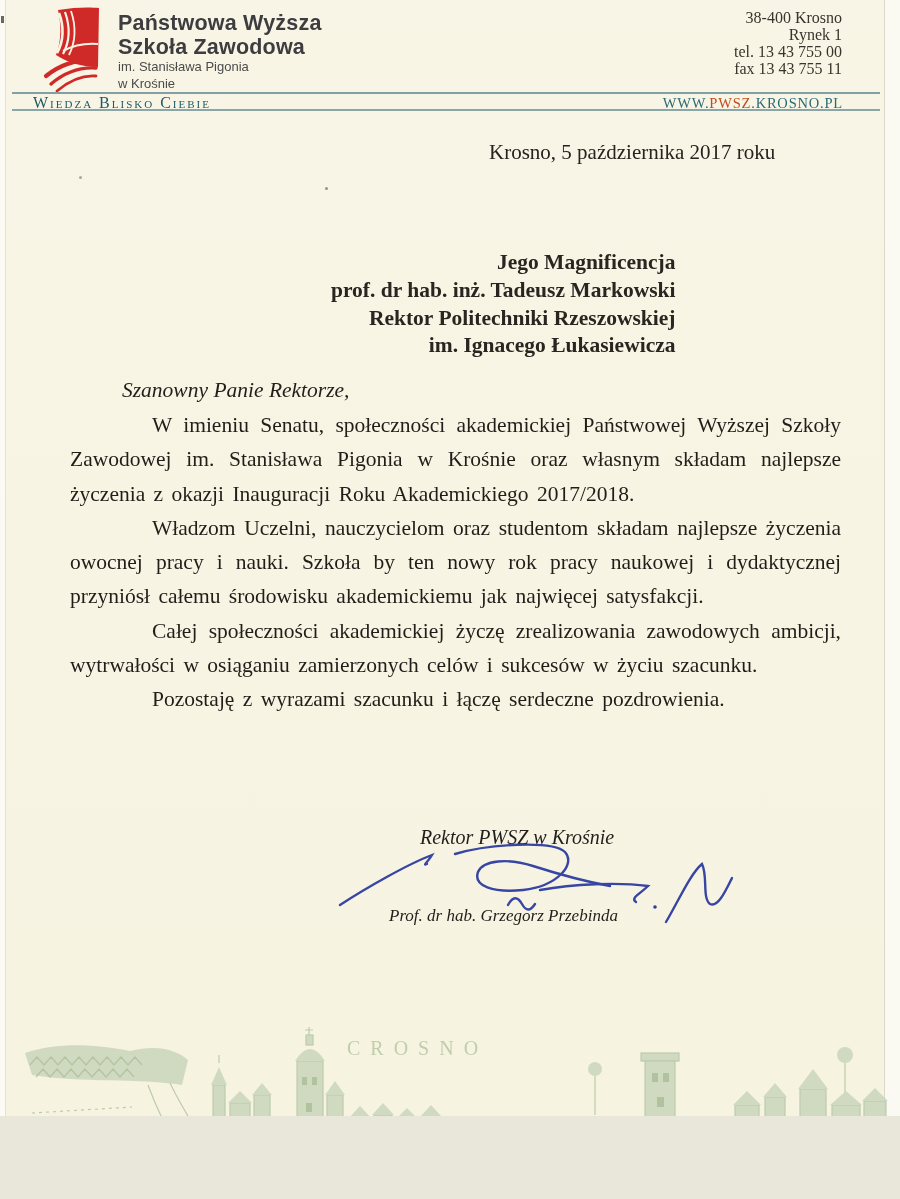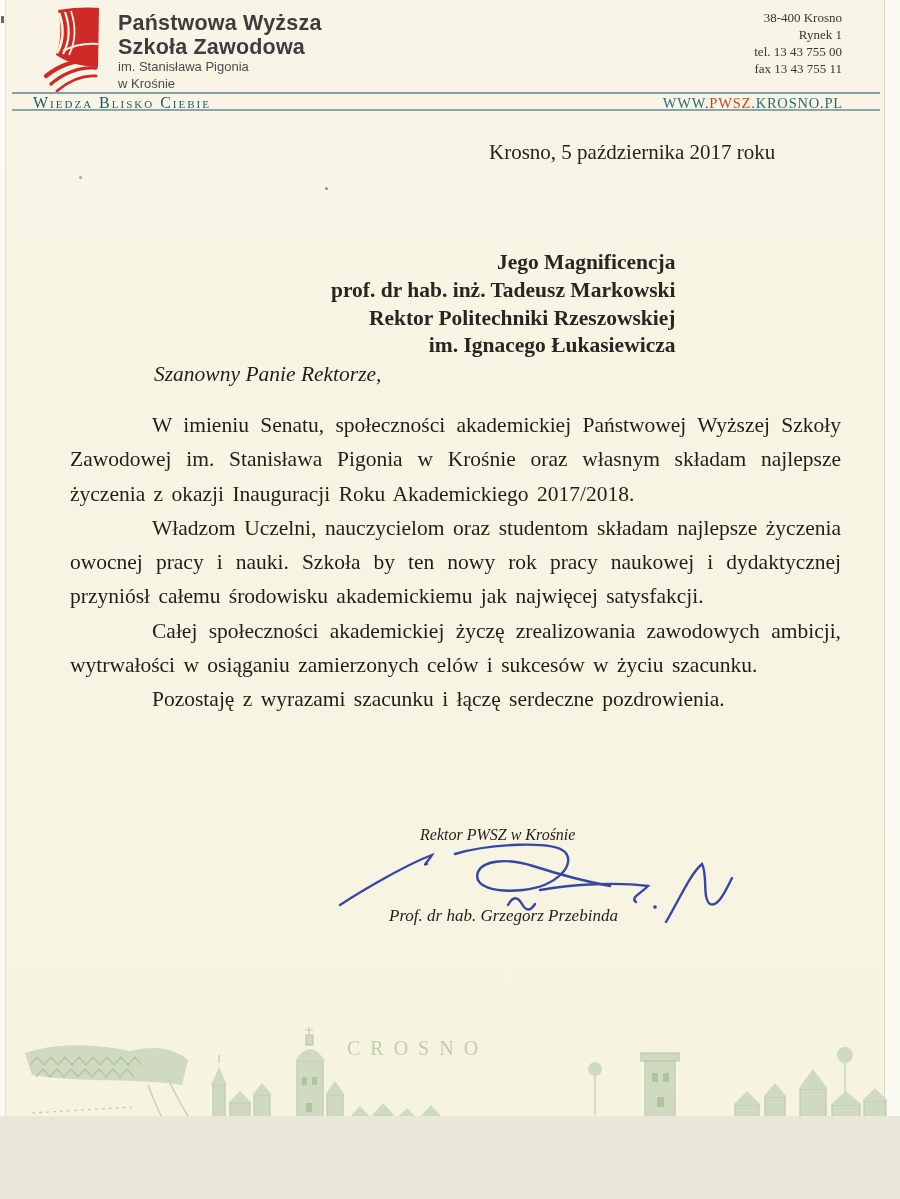--- a/index.html
+++ b/index.html
@@ -18,40 +18,40 @@
   .speck-2 { position:absolute; left:325px; top:187px; width:3px; height:3px; background:#97937f; border-radius:50%; }
   .speck-3 { position:absolute; left:79px; top:176px; width:3px; height:3px; background:#aba793; border-radius:50%; }
 
   
   .logo { position:absolute; left:28px; top:6px; }
   .inst { position:absolute; left:118px; top:11px;
           font-family:"Liberation Sans", sans-serif; }
   .inst-name { font-size:21.5px; font-weight:bold; color:#3d3d40; line-height:24px; letter-spacing:.2px; }
   .inst-sub  { font-size:13px; color:#4b4b4b; line-height:16.5px; }
   .contact { position:absolute; right:58px; top:9px; text-align:right;
-             font-size:13px; line-height:17px; color:#39342c; }
+             font-size:16px; line-height:17px; color:#39342c; }
   .rule-top    { position:absolute; left:12px; right:20px; top:92px;  height:2px;   background:#82a0a3; }
   .rule-bottom { position:absolute; left:12px; right:20px; top:109px; height:1.6px; background:#8aa6a9; }
   .slogan { position:absolute; left:33px; top:94px; font-size:16px; color:#1d5a63;
             font-variant:small-caps; letter-spacing:2px; }
   .website { position:absolute; right:57px; top:95px; font-size:14.5px;
              letter-spacing:.8px; color:#2a6a75; }
   .website .hl { color:#c04b1d; }
 
   
   .dateline { position:absolute; left:489px; top:140px; font-size:21px; color:#26221d; }
   .recipient { position:absolute; left:331px; top:249px; font-size:21.5px; font-weight:bold;
                color:#2a2521; line-height:27.8px;text-align:right; }
-  .salutation { position:absolute; left:122px; top:362px; font-size:21.5px; font-style:italic;margin-left:32px; }
+  .salutation { position:absolute; left:122px; top:378px; font-size:21.5px; font-style:italic; }
   .body-text { position:absolute; left:70px; top:408px; width:771px;
                font-size:21.5px; line-height:34.3px; text-align:justify;
                word-spacing:3px; color:#211d19; }
   .body-text p { text-indent:82px; }
 
-  .sig-title { position:absolute; left:420px; top:826px; font-size:16px; font-style:italic; z-index:1; }
+  .sig-title { position:absolute; left:420px; top:826px; font-size:20px; font-style:italic; z-index:1; }
   .sig-name  { position:absolute; left:389px; top:906px; font-size:17px; font-style:italic; z-index:1; }
   .autograph { position:absolute; left:318px; top:842px; z-index:2; }
 
   
   .watermark { position:absolute; left:0; top:1023px; opacity:.8; }
 </style>
 </head>
 <body>
 
 <div class="page">

